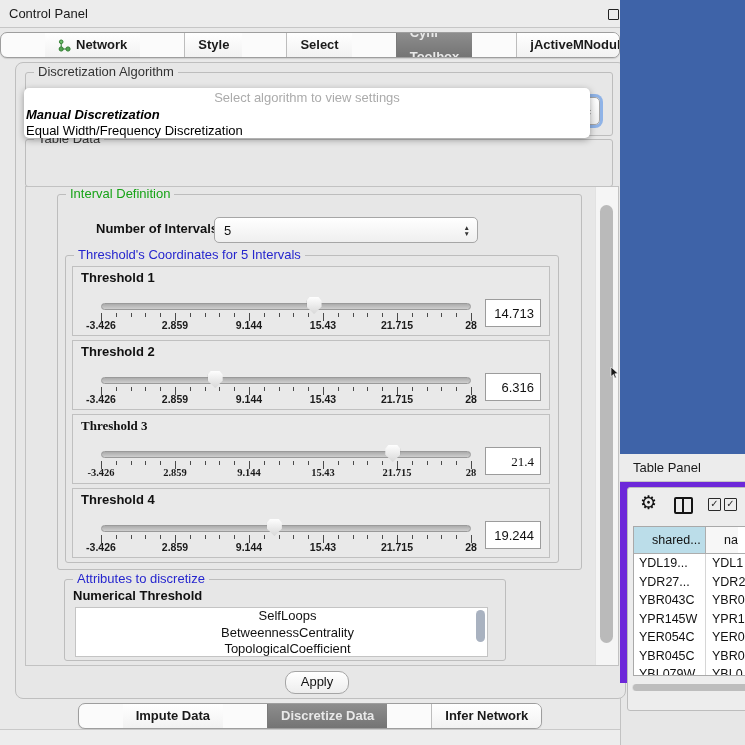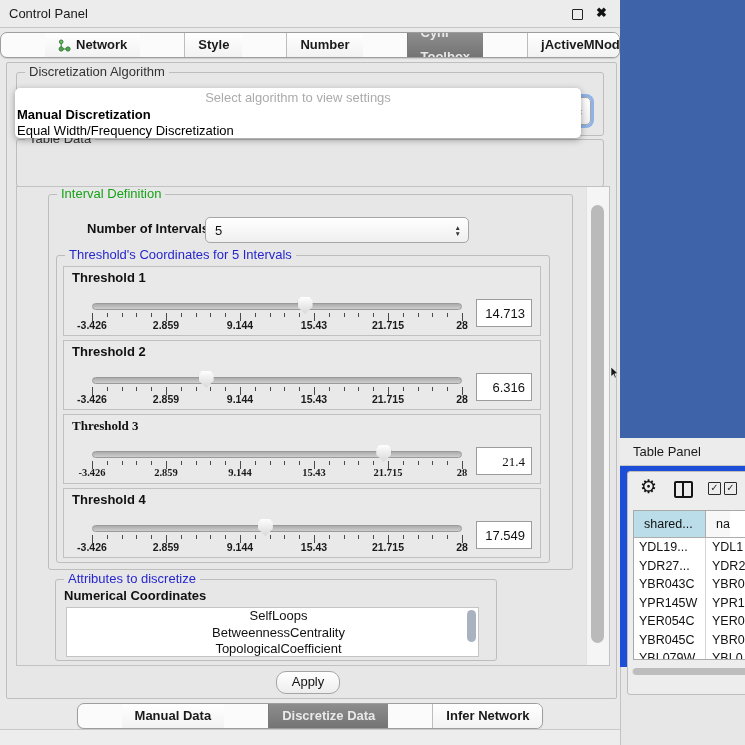--- a/index.html
+++ b/index.html
@@ -1,47 +1,47 @@
 <!DOCTYPE html>
 <html><head>
 <meta charset="utf-8">
 <style>
   html,body{margin:0;padding:0;}
   body{width:745px;height:745px;position:relative;overflow:hidden;
        font-family:"Liberation Sans",sans-serif;background:#E7E7E7;color:#111;}
   
   #control-panel{position:absolute;left:0;top:0;width:620px;height:745px;background:#E9E9E9;border-right:1px solid #C2C2C2;}
-  .cp-titlebar{position:absolute;left:0;top:0;width:100%;height:27px;background:#ECECEC;border-bottom:1px solid #C6C6C6;}
+  .cp-titlebar{position:absolute;left:0;top:0;width:100%;height:27px;background:#ECECEC;border-bottom:1px solid #C6C6C6;padding-left:36px;}
   .cp-title{position:absolute;left:9px;top:6px;font-size:13px;color:#1a1a1a;}
   .tb-float{position:absolute;right:37px;top:9px;width:9px;height:9px;border:1.5px solid #222;border-radius:1px;}
   .tb-close{position:absolute;right:13px;top:5px;font-size:13px;font-weight:bold;color:#111;}
   
   .segbar{position:absolute;left:0;width:620px;display:flex;justify-content:center;}
   #cp-tabs{top:32px;}
   #bottom-tabs{top:703px;}
   .segwrap{display:flex;border:1px solid #9E9E9E;border-radius:7px;overflow:hidden;background:#FBFBFB;box-shadow:0 1px 1px rgba(0,0,0,.12);}
   .seg{height:24px;line-height:24px;padding:0 13px;font-size:13px;font-weight:600;color:#1a1a1a;background:linear-gradient(#FFFFFF,#F2F2F2);display:flex;align-items:center;gap:5px;border-left:1px solid #BDBDBD;cursor:default;margin-left:44px;}
   .seg:first-child{border-left:none;}
   .seg.sel{background:linear-gradient(#8D8D8D,#747474);color:#E9E9E9;border-left-color:#7a7a7a;}
   
-  #cp-main{position:absolute;left:6px;top:62px;width:609px;height:635px;background:#E7E7E7;border:1px solid #BFBFBF;border-radius:2px;}
+  #cp-main{position:absolute;left:15px;top:62px;width:609px;height:635px;background:#E7E7E7;border:1px solid #BFBFBF;border-radius:8px;}
   .group{position:absolute;border:1px solid #BDBDBD;border-radius:3px;}
   .gtitle{position:absolute;top:-9px;left:8px;background:#E7E7E7;padding:0 4px;font-size:13px;white-space:nowrap;}
   .gtitle.dark{color:#333;}
   .gtitle.green{color:#17A317;}
   .gtitle.blue{color:#2626CE;}
   .combo{position:absolute;background:linear-gradient(#FFFFFF,#EFEFEF);border:1px solid #A6A6A6;border-radius:5px;font-size:13px;}
   .combo .cval{position:absolute;left:9px;top:50%;transform:translateY(-50%);white-space:nowrap;}
   .stepper{position:absolute;right:7px;top:50%;transform:translateY(-50%);display:flex;flex-direction:column;align-items:center;font-size:6.5px;line-height:5.5px;color:#333;}
   #algo-combo{left:10px;top:24px;right:12px;height:26px;box-shadow:0 0 0 3px rgba(95,150,230,.65);}
   
   #algo-popup{position:absolute;left:8px;top:25px;width:566px;height:50px;background:#FFFFFF;border-radius:5px;box-shadow:0 2px 7px rgba(0,0,0,.35);z-index:40;overflow:hidden;}
   .popup-ph{height:16px;text-align:center;font-size:13px;color:#ABABAB;padding-top:2px;}
   .popup-opt{font-size:13px;color:#000;padding:1px 2px 0 2px;line-height:15px;}
-  .popup-opt.bold{font-weight:bold;}
+  .popup-opt.bold{font-weight:bold;font-style:italic;}
   
   #viewport{position:absolute;left:9px;top:123px;width:592px;height:478px;border:1px solid #C2C2C2;background:#E7E7E7;overflow:hidden;}
   .vscroll{position:absolute;top:0;bottom:0;right:0;width:22px;background:#F5F5F5;border-left:1px solid #E2E2E2;}
   .vthumb{position:absolute;left:4px;width:13px;top:18px;height:438px;background:#BABABA;border-radius:7px;}
   
   #g-interval{left:31px;top:7px;width:523px;height:374px;}
   #count-label{position:absolute;left:38px;top:22px;height:24px;line-height:24px;font-size:13px;font-weight:bold;}
   #count-combo{left:156px;top:22px;width:262px;height:24px;}
   #g-thresh{left:7px;top:60px;width:492px;height:306px;}
   .th-panel{position:absolute;left:6px;width:476px;height:68px;border:1px solid #C0C0C0;background:#E9E9E9;}
@@ -60,32 +60,32 @@
   #attr-list{position:absolute;left:10px;top:27px;width:411px;height:48px;background:#fff;border:1px solid #C4C4C4;overflow:hidden;font-size:13px;}
   .attr-item{padding:1px 0 1px 12px;line-height:14.5px;}
   .lscroll{position:absolute;right:1px;top:1px;width:11px;height:46px;}
   .lthumb{position:absolute;left:1px;top:1px;width:9px;height:32px;background:#A9B2C0;border-radius:5px;}
   
   #apply-btn{position:absolute;left:269px;top:608px;width:62px;height:21px;background:linear-gradient(#FFFFFF,#EDEDED);border:1px solid #A5A5A5;border-radius:10px;font-size:13px;text-align:center;line-height:20px;}
   #cp-bottom-strip{position:absolute;left:0;top:729px;width:620px;height:16px;background:#EDEDED;border-top:1px solid #C9C9C9;}
   
   #net-bg{position:absolute;left:620px;top:0;width:125px;height:454px;background:#3E63A8;}
   
-  #table-region{position:absolute;left:620px;top:438px;width:125px;height:229px;background:#1d4ed8;}
+  #table-region{position:absolute;left:620px;top:454px;width:125px;height:229px;background:#6d28d9;}
   #tp-titlebar{position:absolute;left:0;top:0;width:100%;height:27px;background:#ECECEC;border-bottom:1px solid #C6C6C6;}
   #tp-title{position:absolute;left:13px;top:6px;font-size:13px;color:#1a1a1a;}
   #tp-panel{position:absolute;left:7px;top:33px;width:130px;height:222px;background:#EDEDED;border:1px solid #BDBDBD;border-radius:3px;}
   #tp-toolbar{position:absolute;left:0;top:0;width:100%;height:34px;}
   #gear-ic{position:absolute;left:12px;top:3px;font-size:19px;color:#111;}
   #col-ic{position:absolute;left:46px;top:9px;width:15px;height:13px;border:2px solid #151515;border-radius:2px;}
   #col-ic::after{content:"";position:absolute;left:6px;top:0;width:2px;height:13px;background:#151515;}
   .chk{position:absolute;top:10px;width:11px;height:11px;border:1.5px solid #2a2a2a;border-radius:1px;font-size:10px;line-height:10px;text-align:center;color:#2a2a2a;}
   #tp-table{position:absolute;left:5px;top:38px;width:150px;height:148px;background:#fff;border:1px solid #A9A9A9;overflow:hidden;font-size:12.5px;}
   #tp-header{display:flex;height:26px;border-bottom:1px solid #ADADAD;}
-  .hcell{line-height:26px;padding-left:10px;background:#F7F7F7;box-sizing:border-box;}
+  .hcell{line-height:26px;padding-left:18px;background:#F7F7F7;box-sizing:border-box;}
   .hcell.c1{width:72px;border-right:1px solid #ADADAD;}
   .hcell.hl{background:#BBDDE9;}
   .trow{display:flex;height:18.5px;line-height:18.5px;}
   .tcell.c1{width:72px;padding-left:5px;border-right:1px solid #D6D6D6;box-sizing:border-box;white-space:nowrap;overflow:hidden;}
   .tcell.c2{padding-left:6px;white-space:nowrap;}
   #tp-hscroll{position:absolute;left:4px;top:196px;width:124px;height:7px;background:#DEDEDE;border-radius:4px;}
   #tp-hthumb{position:absolute;left:1px;top:0;width:118px;height:7px;background:#BDBDBD;border-radius:4px;}
   #cursor{position:absolute;left:610px;top:366px;z-index:60;}
 </style>
 </head>
@@ -106,21 +106,21 @@
             <circle cx="3.2" cy="2.8" r="1.8" fill="#6DBE6D" stroke="#2F7D2F"></circle>
             <circle cx="3.2" cy="10" r="2.1" fill="#52A352" stroke="#2F7D2F"></circle>
             <circle cx="10" cy="10" r="2.1" fill="#52A352" stroke="#2F7D2F"></circle>
           </svg>
           <span>Network</span>
         </div>
         <div class="seg">
           <span>Style</span>
         </div>
         <div class="seg">
-          <span>Number</span>
+          <span>Select</span>
         </div>
         <div class="seg sel">
           <span>Cyni Toolbox</span>
         </div>
         <div class="seg">
           <span>jActiveMNodules</span>
         </div>
       </div>
   </div>
 
@@ -307,29 +307,29 @@
                   <div class="tick minor" style="left: 96%;"></div>
                   <div class="tick major" style="left: 100%;"></div>
                   <div class="tlabel" style="left: 0%;">-3.426</div>
                   <div class="tlabel" style="left: 20%;">2.859</div>
                   <div class="tlabel" style="left: 40%;">9.144</div>
                   <div class="tlabel" style="left: 60%;">15.43</div>
                   <div class="tlabel" style="left: 80%;">21.715</div>
                   <div class="tlabel" style="left: 100%;">28</div>
                   <div class="thumb" style="left: 46.9993%;"></div>
                 </div>
-                <div class="value-box">17.549</div>
+                <div class="value-box">19.244</div>
               </div>
             </div>
         </div>
       </div>
 
       <div class="group" id="g-attrib">
         <span class="gtitle blue">Attributes to discretize</span>
-        <span id="attr-label">Numerical Coordinates</span>
+        <span id="attr-label">Numerical Threshold</span>
         <div id="attr-list">
           <div id="attr-items">
               <div class="attr-item">SelfLoops</div>
               <div class="attr-item">BetweennessCentrality</div>
               <div class="attr-item">TopologicalCoefficient</div>
             </div>
           <div class="lscroll">
               <div class="lthumb"></div>
             </div>
         </div>
@@ -339,21 +339,21 @@
           <div class="vthumb"></div>
         </div>
     </div>
 
     <div id="apply-btn">Apply</div>
   </div>
 
   <div class="segbar" id="bottom-tabs">
     <div class="segwrap" id="bottom-tabs-wrap">
         <div class="seg">
-          <span>Manual Data</span>
+          <span>Impute Data</span>
         </div>
         <div class="seg sel">
           <span>Discretize Data</span>
         </div>
         <div class="seg">
           <span>Infer Network</span>
         </div>
       </div>
   </div>
   <div id="cp-bottom-strip"></div>

